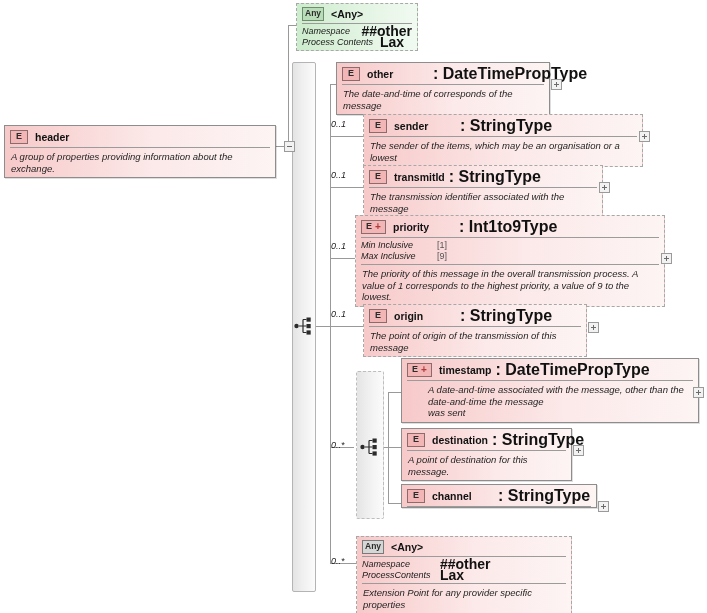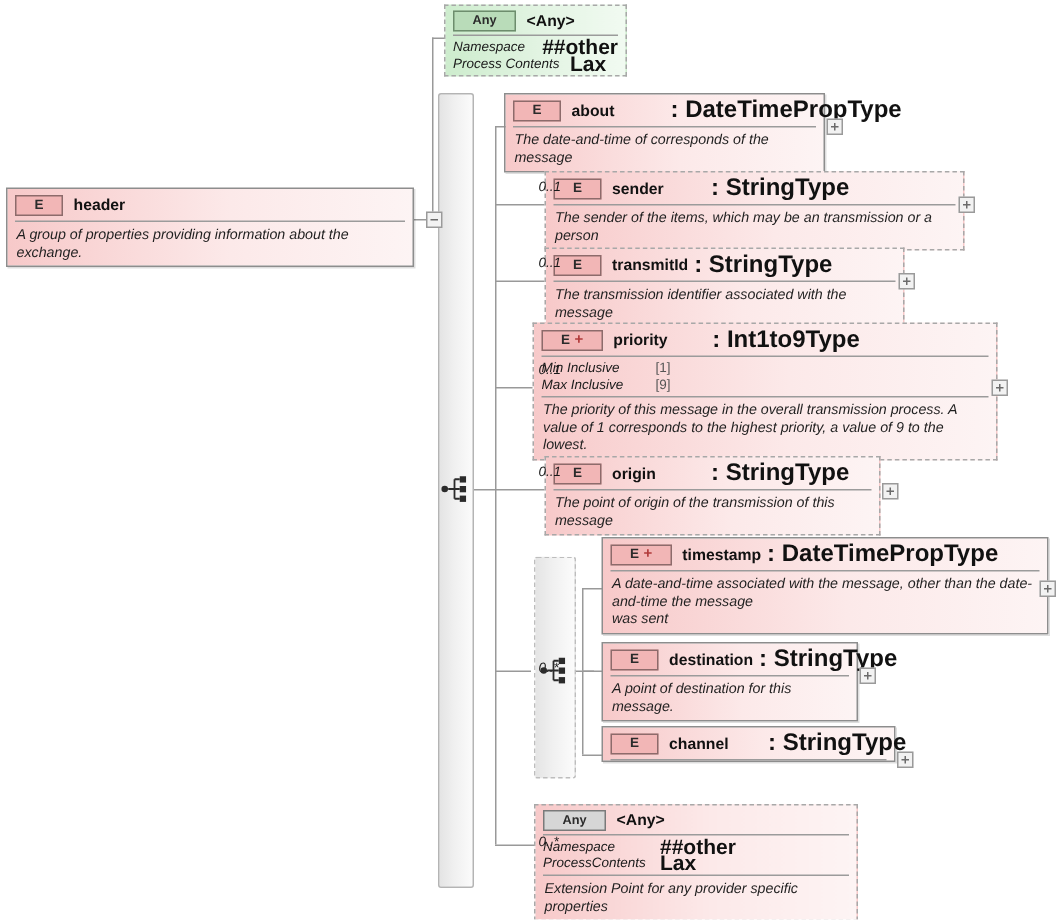--- a/index.html
+++ b/index.html
@@ -48,21 +48,20 @@
   }
 
   
   .card {
     position: absolute;
     font-size: 9px;
     font-style: italic;
     color: #1a1a1a;
     white-space: nowrap;
     z-index: 6;
-    padding-left: 28px;
   }
 
   
   .node {
     position: absolute;
     background: linear-gradient(to right, #f7c9c9 0%, #fce9e9 55%, #fdf4f4 100%);
     z-index: 5;
   }
   .node.solid {
     border: 1px solid #8d8d8d;
@@ -80,21 +79,21 @@
     align-items: center;
     padding: 3px 6px 3px 5px;
     height: 21px;
   }
   .badge {
     display: inline-flex;
     align-items: center;
     justify-content: center;
     min-width: 18px;
     height: 14px;
-    padding: 0 12px;
+    padding: 0 2px;
     margin-right: 7px;
     font-size: 9px;
     font-weight: bold;
     color: #2b2b2b;
     background: #f2b6b6;
     border: 1px solid #8d6b6b;
     line-height: 1;
     flex: 0 0 auto;
   }
   .badge.withplus { min-width: 25px; }
@@ -240,37 +239,37 @@
       <path d="M4.8 10 H9 M9 3.5 V16.5 M9 3.5 H12.5 M9 10 H12.5 M9 16.5 H12.5" stroke="#2b2b2b" stroke-width="1.2" fill="none"></path>
       <rect x="12.5" y="1.5" width="4.2" height="4.2" fill="#2b2b2b"></rect>
       <rect x="12.5" y="8" width="4.2" height="4.2" fill="#2b2b2b"></rect>
       <rect x="12.5" y="14.4" width="4.2" height="4.2" fill="#2b2b2b"></rect>
     </svg>
   </div>
 
   <div class="node solid" style="left:336px; top:62px; width:214px;">
     <div class="node-title">
       <span class="badge">E</span>
-      <span class="nm fixw">about</span>
+      <span class="nm fixw">other</span>
       <span class="ty">: DateTimePropType</span>
     </div>
     <div class="sep"></div>
     <div class="desc">The date-and-time of corresponds of the message</div>
   </div>
   <div class="toggle plus" style="left:551px; top:79px;"></div>
 
   <div class="card" style="left:331px; top:119px;">0..1</div>
   <div class="node dashed" style="left:363px; top:114px; width:280px;">
     <div class="node-title">
       <span class="badge">E</span>
       <span class="nm fixw">sender</span>
       <span class="ty">: StringType</span>
     </div>
     <div class="sep"></div>
-    <div class="desc">The sender of the items, which may be an transmission or a person</div>
+    <div class="desc">The sender of the items, which may be an organisation or a lowest</div>
   </div>
   <div class="toggle plus" style="left:639px; top:131px;"></div>
 
   <div class="card" style="left:331px; top:170px;">0..1</div>
   <div class="node dashed" style="left:363px; top:165px; width:240px;">
     <div class="node-title">
       <span class="badge">E</span>
       <span class="nm">transmitId</span>
       <span class="ty">: StringType</span>
     </div>
@@ -332,21 +331,21 @@
   <div class="node solid" style="left:401px; top:358px; width:298px;">
     <div class="node-title">
       <span class="badge withplus">
           <span>E</span>
           <span class="plusmark">+</span>
         </span>
       <span class="nm">timestamp</span>
       <span class="ty">: DateTimePropType</span>
     </div>
     <div class="sep"></div>
-    <div class="desc" style="white-space:pre-line;">A date-and-time associated with the message, other than the date-and-time the message
+    <div class="desc" style="white-space:pre-line;margin-left:20px;">A date-and-time associated with the message, other than the date-and-time the message
 was sent</div>
   </div>
   <div class="toggle plus" style="left:693px; top:387px;"></div>
 
   <div class="node solid" style="left:401px; top:428px; width:171px;">
     <div class="node-title">
       <span class="badge">E</span>
       <span class="nm">destination</span>
       <span class="ty">: StringType</span>
     </div>

